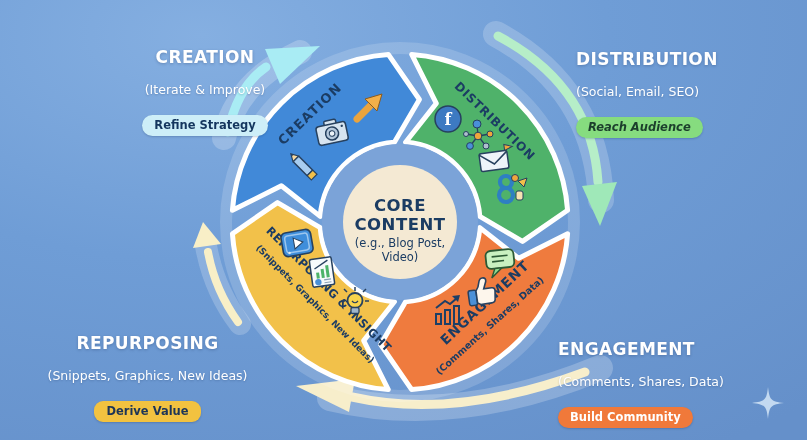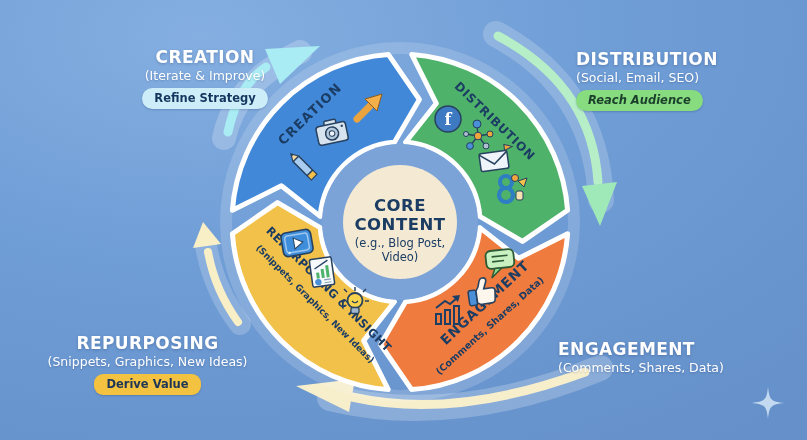--- a/index.html
+++ b/index.html
@@ -10,25 +10,25 @@
     font-family:"DejaVu Sans","Liberation Sans",sans-serif;
     background:radial-gradient(900px 500px at 25% 8%, #85afe1 0%, #6f9dd6 45%, #6590ca 100%);
   }
   svg{position:absolute;left:0;top:0;}
   .callout{position:absolute;color:#ffffff;}
   .callout h2{
     margin:0;font-size:17px;font-weight:bold;letter-spacing:.4px;line-height:1.12;
     text-shadow:0 1px 3px rgba(20,40,80,.28);
   }
   .callout .sub{
-    font-size:12.5px;margin-top:2px;line-height:1.15;
+    font-size:12.5px;margin-top:16px;line-height:1.15;
     text-shadow:0 1px 2px rgba(20,40,80,.25);
   }
   .badge{
-    display:inline-block;margin-top:5px;padding:3px 12px 4px;border-radius:13px;
+    display:inline-block;margin-top:18px;padding:3px 12px 4px;border-radius:13px;
     font-size:11.5px;font-weight:bold;box-shadow:0 1px 2px rgba(20,40,80,.22);
   }
   #callout-creation{left:110px;top:48px;width:190px;text-align:center;}
   #callout-distribution{left:576px;top:50px;width:215px;text-align:left;}
   #callout-repurposing{left:35px;top:334px;width:225px;text-align:center;}
   #callout-engagement{left:558px;top:340px;width:235px;text-align:left;}
   #badge-creation{background:#cdeef8;color:#14365e;}
   #badge-distribution{background:#86dc7f;color:#1c3f2c;font-style:italic;}
   #badge-repurposing{background:#f2c240;color:#1d3557;border-radius:9px;}
   #badge-engagement{background:#f0793a;color:#ffffff;}
@@ -203,15 +203,16 @@
 
   <div class="callout" id="callout-repurposing">
     <h2>REPURPOSING</h2>
     <div class="sub">(Snippets, Graphics, New Ideas)</div>
     <span class="badge" id="badge-repurposing">Derive Value</span>
   </div>
 
   <div class="callout" id="callout-engagement">
     <h2>ENGAGEMENT</h2>
     <div class="sub">(Comments, Shares, Data)</div>
+    <span class="badge" id="badge-engagement">Build Community</span>
   </div>
 
 </div>
 
 </body></html>

